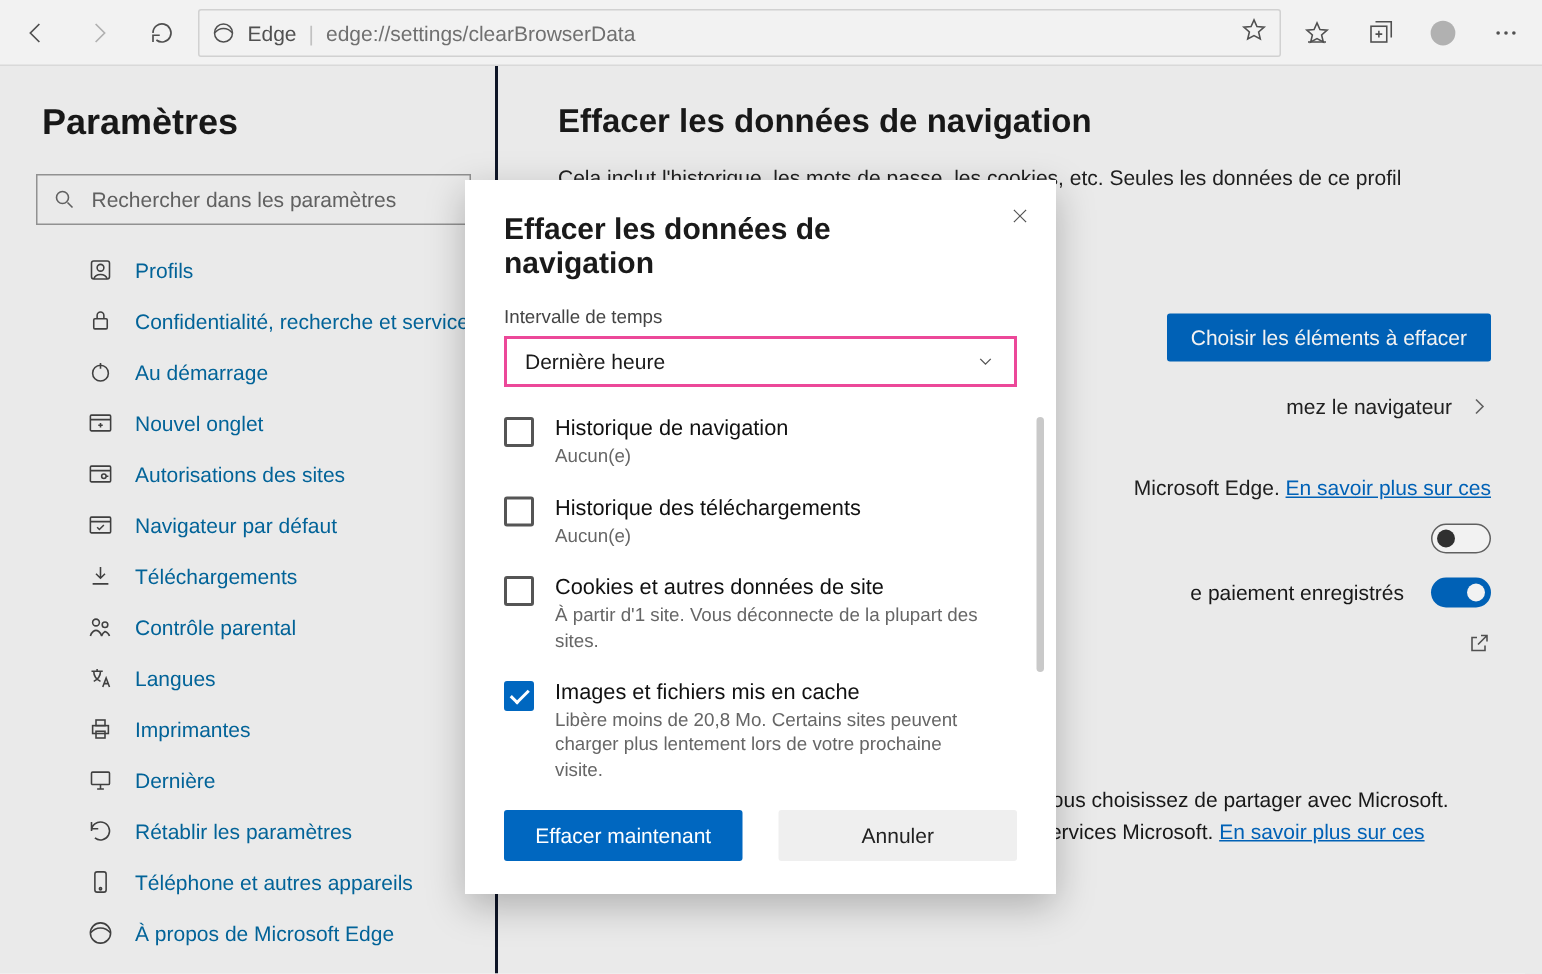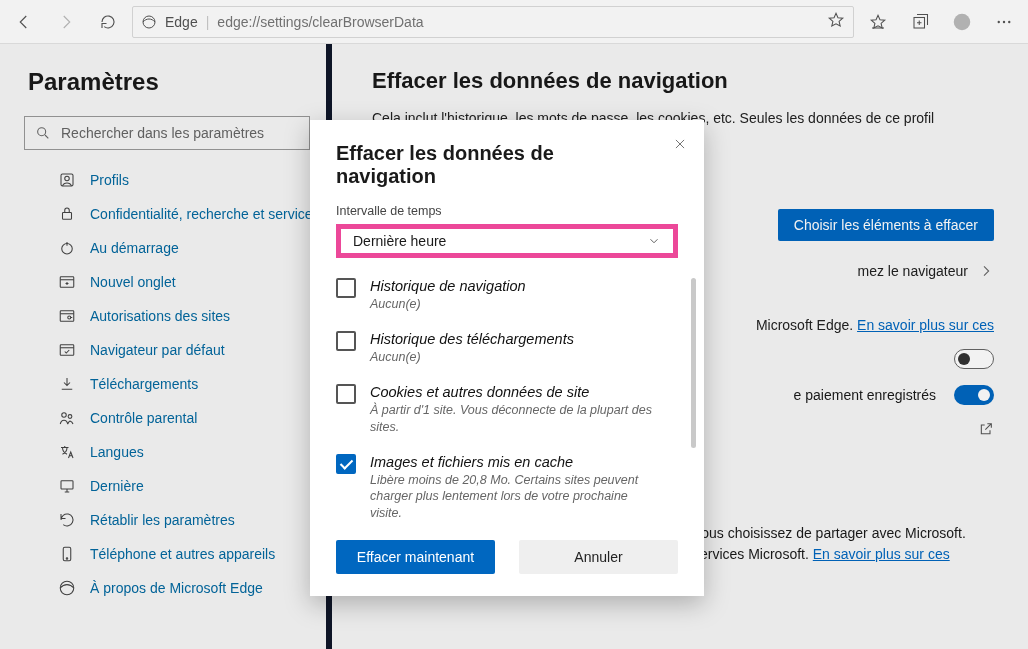--- a/index.html
+++ b/index.html
@@ -8,21 +8,21 @@
   .toolbar { height: 44px; background: #fff; border-bottom: 1px solid #e5e5e5; display: flex; align-items: center; padding: 0 6px; gap: 6px; }
   .t-btn { width: 36px; height: 36px; display: flex; align-items: center; justify-content: center; color: #555; border-radius: 2px; }
   .t-btn svg { width: 18px; height: 18px; }
   .t-btn.disabled { color: #bbb; }
   .addr { flex: 1; display: flex; align-items: center; height: 32px; border: 1px solid #ddd; border-radius: 2px; background: #fff; padding: 0 8px; gap: 8px; font-size: 14px; color: #555; text-align: right; }
   .addr .sep { color: #ccc; }
   .addr .url-path { color: #777; }
   .addr .star { margin-left: auto; }
   
   .layout { display: flex; height: calc(649px - 44px); }
-  .sidebar { width: 332px; background: #f7f7f7; border-right: 6px solid #0f172a; padding: 24px 20px 0 28px; }
+  .sidebar { width: 332px; background: #f7f7f7; border-right: 2px solid #0f172a; padding: 24px 20px 0 28px; }
   .sidebar h1 { font-size: 24px; font-weight: 600; margin-bottom: 20px; }
   .search-box { display:flex; align-items:center; gap:10px; border:1px solid #999; height:34px; padding:0 10px; margin:0 -4px 14px -4px; color:#666; font-size:14px; }
   .search-box svg { width:16px; height:16px; }
   .nav { display:flex; flex-direction:column; gap:2px; margin-left:30px; }
   .nav-item { display:flex; align-items:center; gap:14px; height:32px; font-size:14px; color:#0369a1; white-space:nowrap; }
   .nav-item svg { width:18px; height:18px; color:#444; flex-shrink:0; }
   
   .main { flex:1; padding:24px 34px 0 40px; overflow:hidden; position:relative; }
   .main h2.page-title { font-size:22px; font-weight:600; margin-bottom:16px; }
   .main .desc { font-size:14px; color:#222; margin-bottom:20px; max-width:600px; }
@@ -41,24 +41,24 @@
   .section2 { margin-top:44px; }
   .section2 h2 { font-size:22px; font-weight:600; margin-bottom:16px; }
   .section2 p { font-size:14px; max-width:600px; line-height:1.5; }
   .section2 a { color:#0067c0; text-decoration:underline; }
   
   .overlay { position:absolute; inset:0; background:rgba(0,0,0,0.05); pointer-events:none; }
   .dialog { position:absolute; left:310px; top:120px; width:394px; background:#fff; box-shadow:0 8px 24px rgba(0,0,0,0.25); padding:22px 26px 22px 26px; }
   .dialog .close { position:absolute; top:14px; right:14px; width:20px; height:20px; display:flex; align-items:center; justify-content:center; color:#555; }
   .dialog h3 { font-size:20px; font-weight:600; margin-bottom:16px; padding-right:24px; }
   .dialog .label { font-size:12.5px; color:#444; margin-bottom:6px; }
-  .select { border:5px solid #ec4899; height:34px; display:flex; align-items:center; justify-content:space-between; padding:0 12px; font-size:14px; margin-bottom:20px; }
+  .select { border:2px solid #ec4899; height:34px; display:flex; align-items:center; justify-content:space-between; padding:0 12px; font-size:14px; margin-bottom:20px; }
   .select svg { width:14px; height:14px; color:#555; }
   .options { position:relative; }
-  .opt { display:flex; gap:14px; margin-bottom:18px;font-style:italic; }
+  .opt { display:flex; gap:14px; margin-bottom:18px; }
   .cb { width:20px; height:20px; border:2px solid #555; flex-shrink:0; margin-top:0; border-radius:2px; position:relative; }
   .cb.checked { background:#0067c0; border-color:#0067c0; }
   .cb.checked::after { content:""; position:absolute; left:5px; top:1px; width:5px; height:10px; border:solid #fff; border-width:0 2px 2px 0; transform:rotate(45deg); }
   .opt-text .t1 { font-size:14.5px; font-weight:400; color:#111; }
   .opt-text .t2 { font-size:12.5px; color:#666; margin-top:2px; max-width:290px; line-height:1.35; }
   .scroll-ind { position:absolute; right:-18px; top:0; width:5px; height:170px; background:#c9c9c9; border-radius:3px; }
   .dialog-actions { display:flex; gap:24px; margin-top:6px; }
   .dialog-actions button { flex:1; height:34px; font-size:14px; border:none; border-radius:2px; }
   .btn-primary { background:#0067c0; color:#fff; }
   .btn-secondary { background:#efefef; color:#222; }
@@ -195,20 +195,28 @@
           <span>Contrôle parental</span>
         </div>
       <div class="nav-item">
           <svg viewBox="0 0 24 24" fill="none" stroke="currentColor" stroke-width="1.4">
             <path d="M4 6h10M9 4v2M6 6c0 4 2 7 6 9M12 6c0 4-2 7-6 9M14 20l3-8 3 8M15 17h4"></path>
           </svg>
           <span>Langues</span>
         </div>
       <div class="nav-item">
           <svg viewBox="0 0 24 24" fill="none" stroke="currentColor" stroke-width="1.4">
+            <rect x="5" y="9" width="14" height="7"></rect>
+            <rect x="8" y="4" width="8" height="5"></rect>
+            <rect x="8" y="14" width="8" height="6"></rect>
+          </svg>
+          <span>Imprimantes</span>
+        </div>
+      <div class="nav-item">
+          <svg viewBox="0 0 24 24" fill="none" stroke="currentColor" stroke-width="1.4">
             <rect x="4" y="5" width="16" height="11" rx="1"></rect>
             <path d="M9 20h6M12 16v4"></path>
           </svg>
           <span>Dernière</span>
         </div>
       <div class="nav-item">
           <svg viewBox="0 0 24 24" fill="none" stroke="currentColor" stroke-width="1.4">
             <path d="M4 12a8 8 0 1 1 3 6.2M4 4v6h6"></path>
           </svg>
           <span>Rétablir les paramètres</span>

